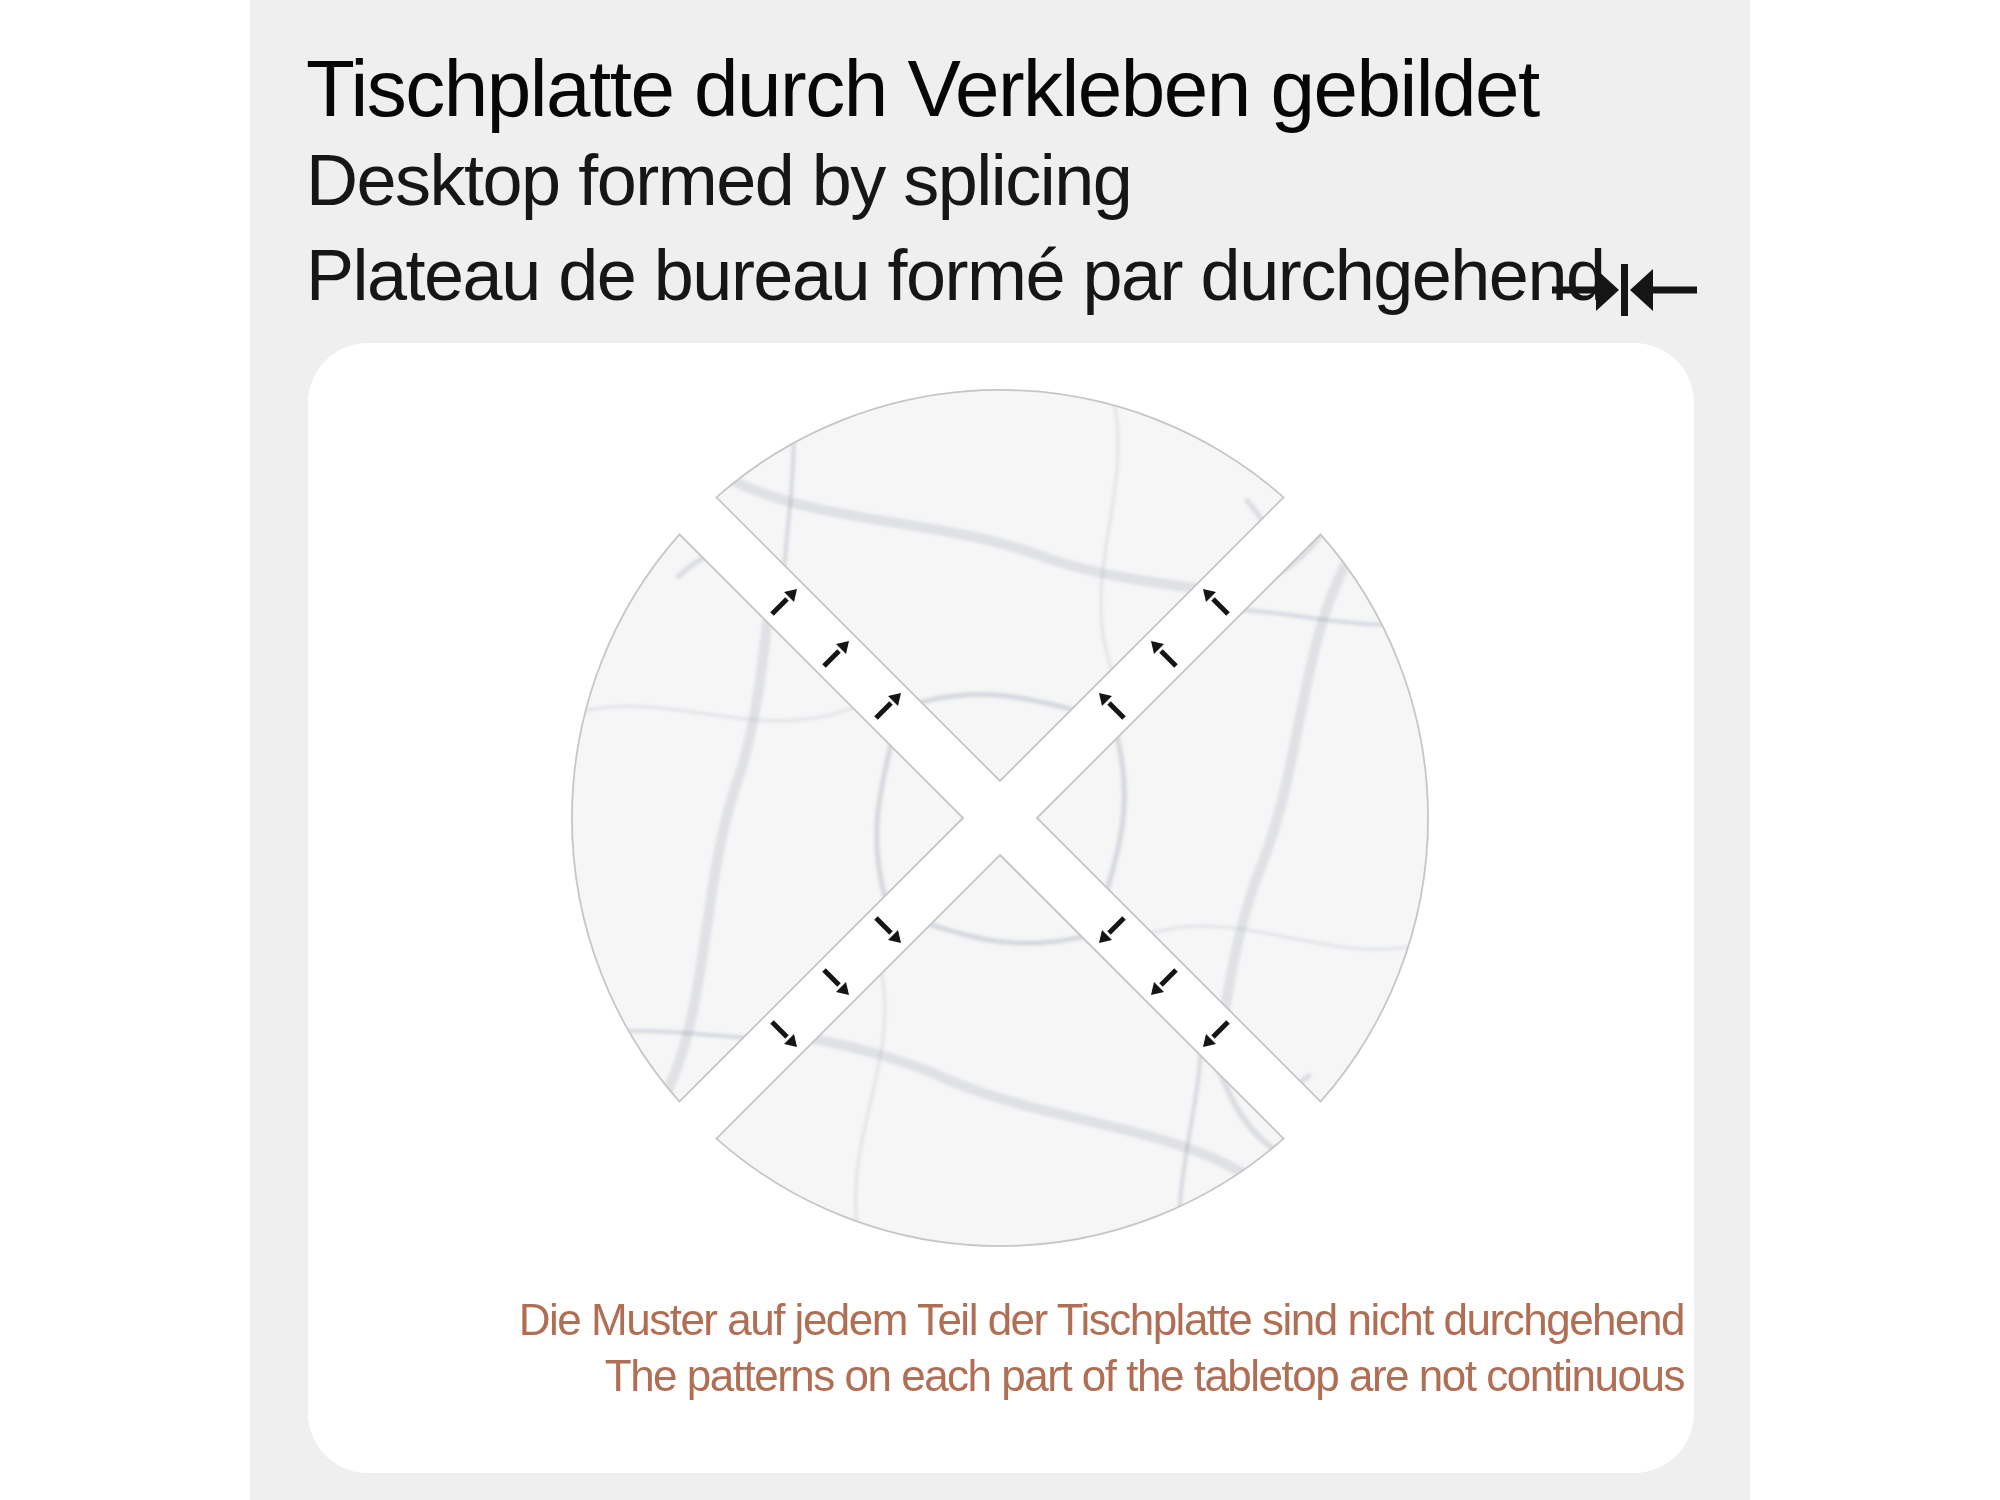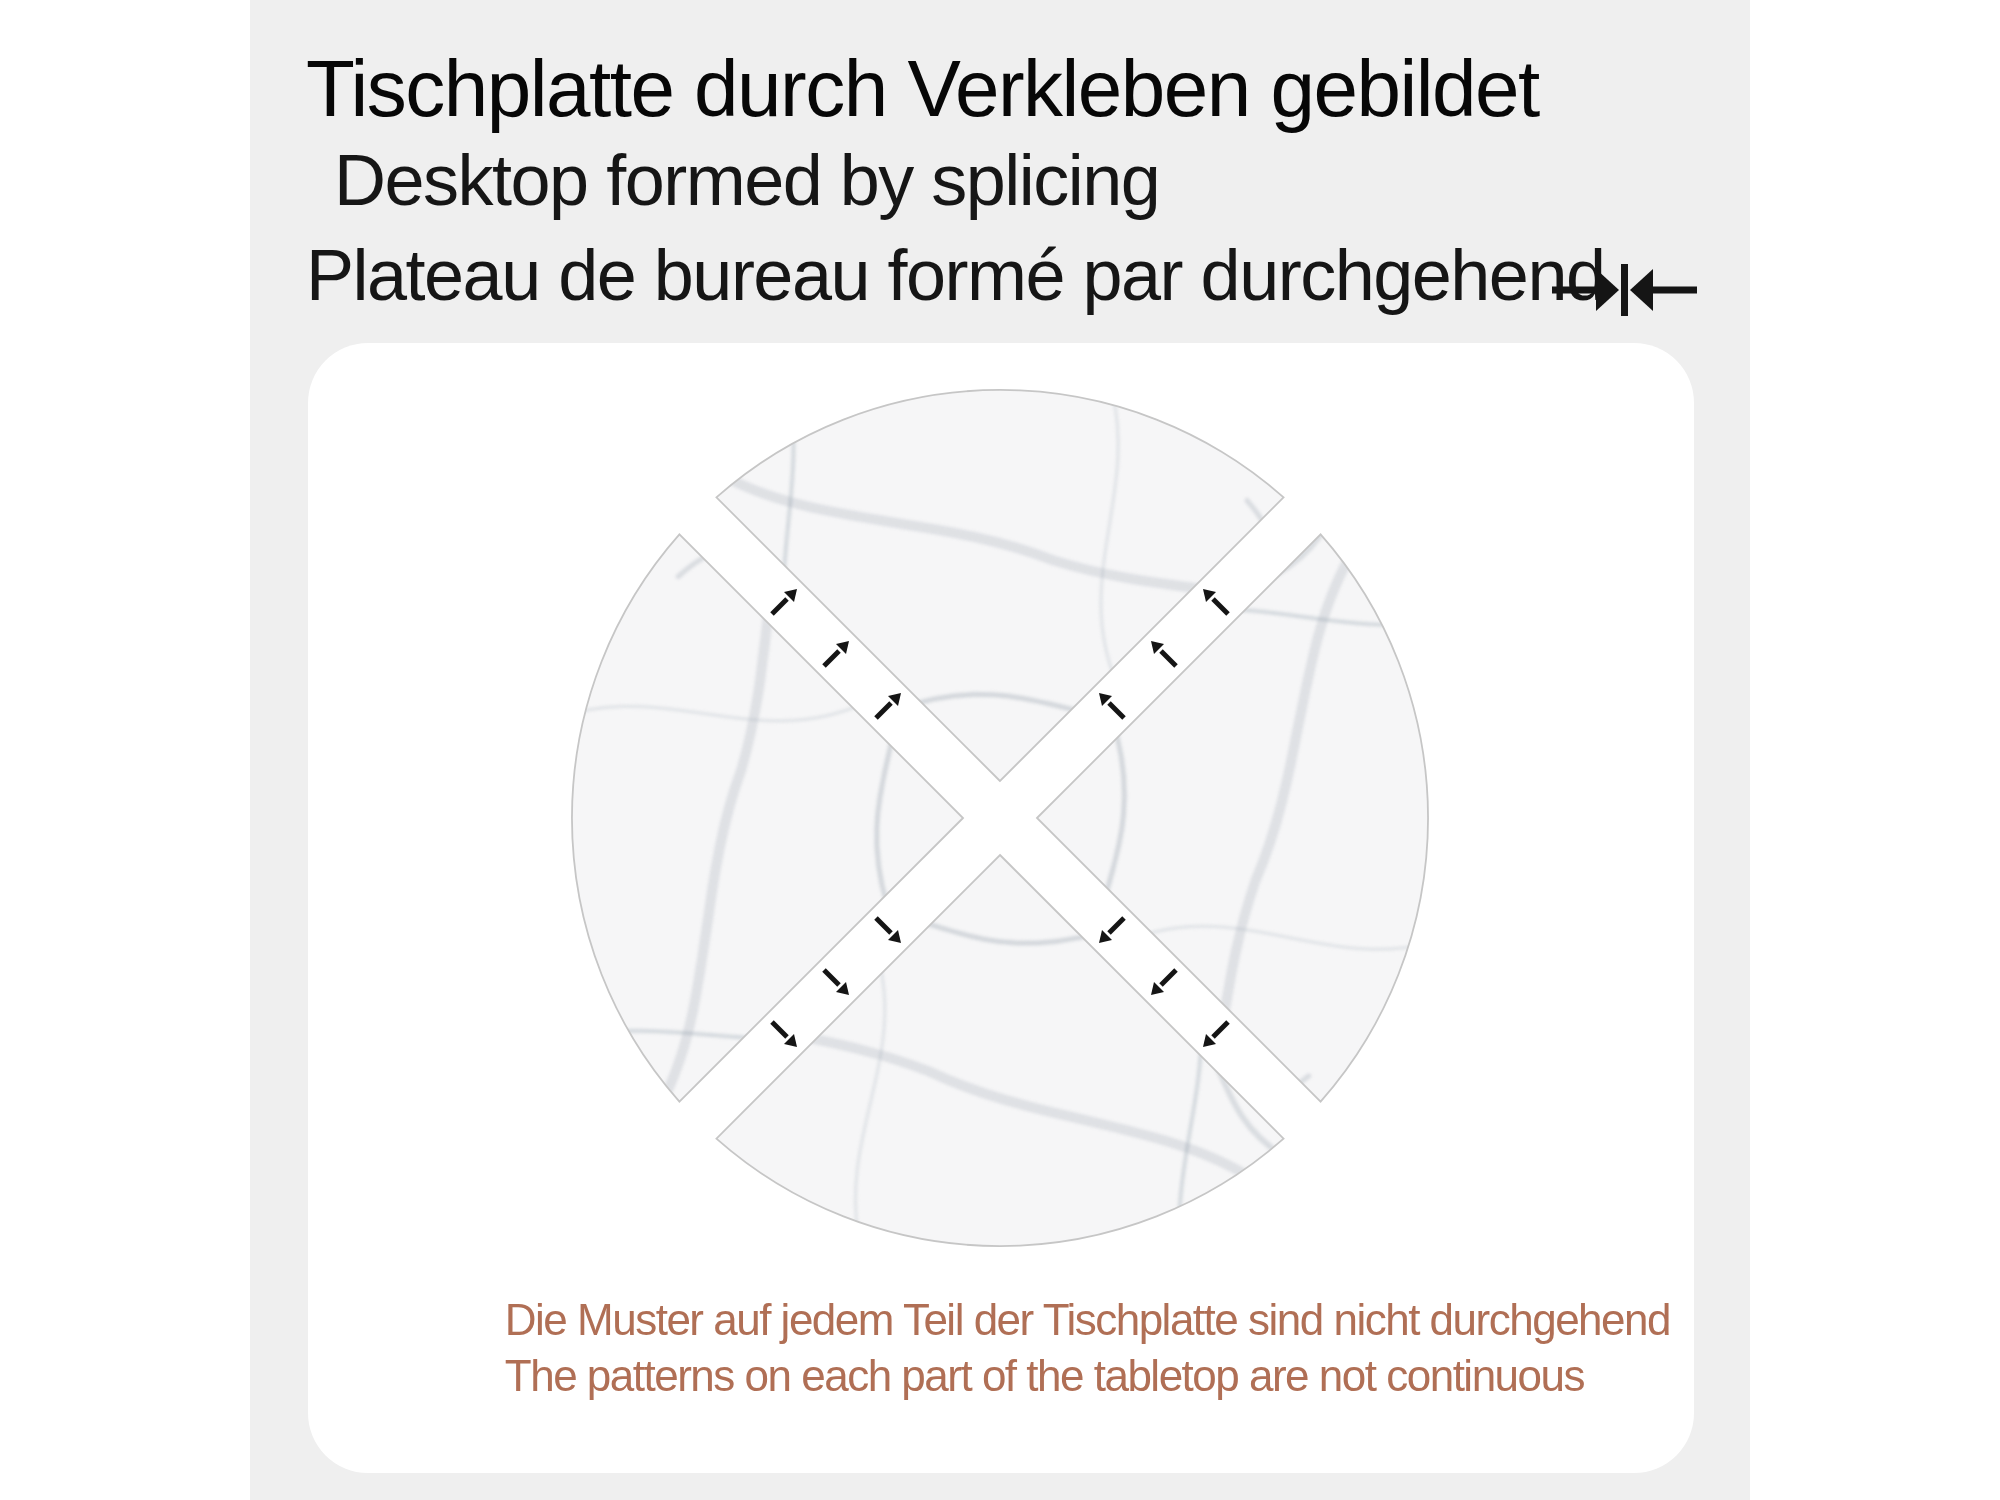--- a/index.html
+++ b/index.html
@@ -3,27 +3,27 @@
 <meta charset="utf-8">
 <style>
   html,body{margin:0;padding:0;background:#ffffff;}
   .canvas{position:relative;width:2000px;height:1500px;background:#ffffff;overflow:hidden;
           font-family:"Liberation Sans","DejaVu Sans",sans-serif;}
   .gray-band{position:absolute;left:250px;top:0;width:1500px;height:1500px;background:#efefef;}
   .title{position:absolute;left:306px;top:49px;font-size:80px;line-height:1;font-weight:normal;
          color:#070707;letter-spacing:-1.5px;white-space:nowrap;}
   .sub{position:absolute;left:306px;font-size:72px;line-height:1;font-weight:400;color:#161616;
        letter-spacing:-1.5px;white-space:nowrap;}
-  .sub-en{top:144px;margin-left:28px;}
+  .sub-en{top:144px;}
   .sub-fr{top:239px;}
   .splice-icon{position:absolute;left:1552px;top:264px;width:145px;height:52px;}
   .panel{position:absolute;left:308px;top:343px;width:1386px;height:1130px;background:#ffffff;
          border-radius:60px;}
   .tabletop-svg{position:absolute;left:0;top:0;width:1386px;height:1130px;}
-  .footer{position:absolute;top:1292px;right:330px;text-align:left;font-size:44px;line-height:56px;
+  .footer{position:absolute;top:1292px;right:316px;text-align:right;font-size:44px;line-height:56px;
           color:#b06f55;letter-spacing:-1.5px;white-space:nowrap;}
 </style>
 </head>
 <body>
 
 <div class="canvas">
 
   <div class="gray-band"></div>
 
   <div class="title">Tischplatte durch Verkleben gebildet</div>

